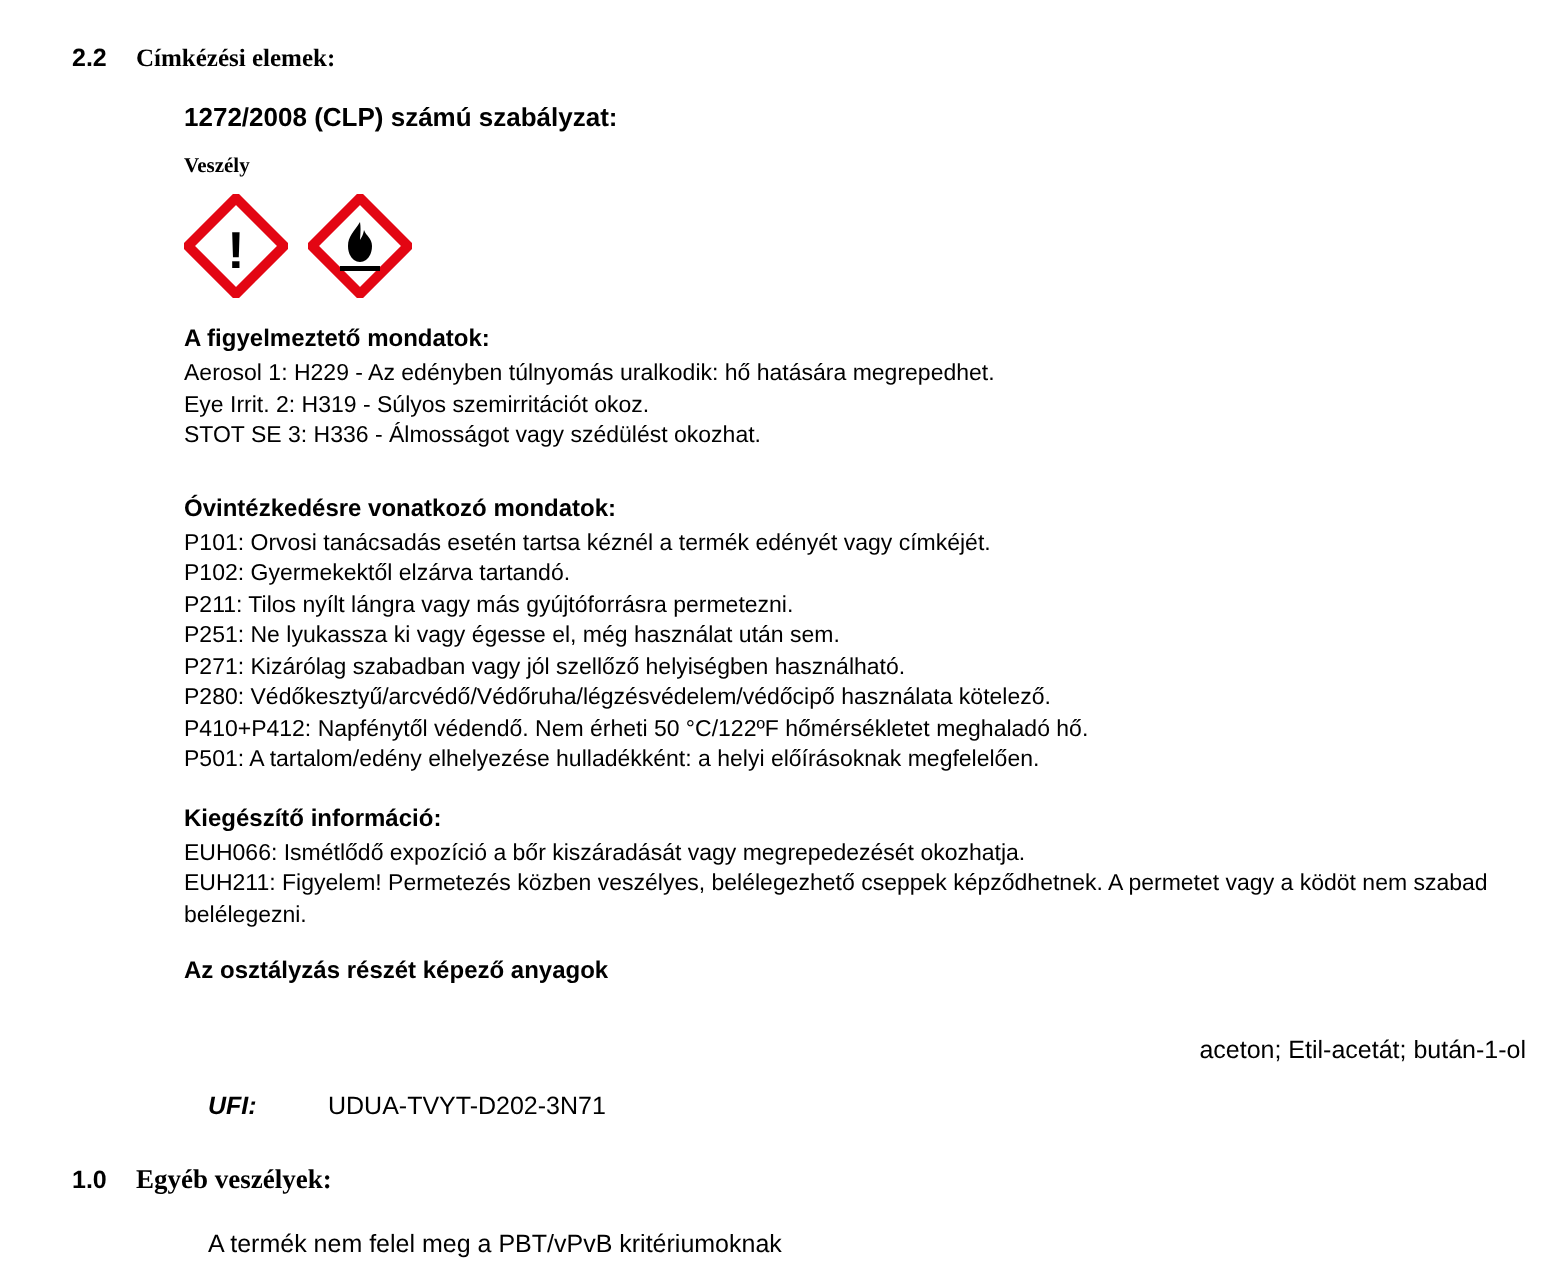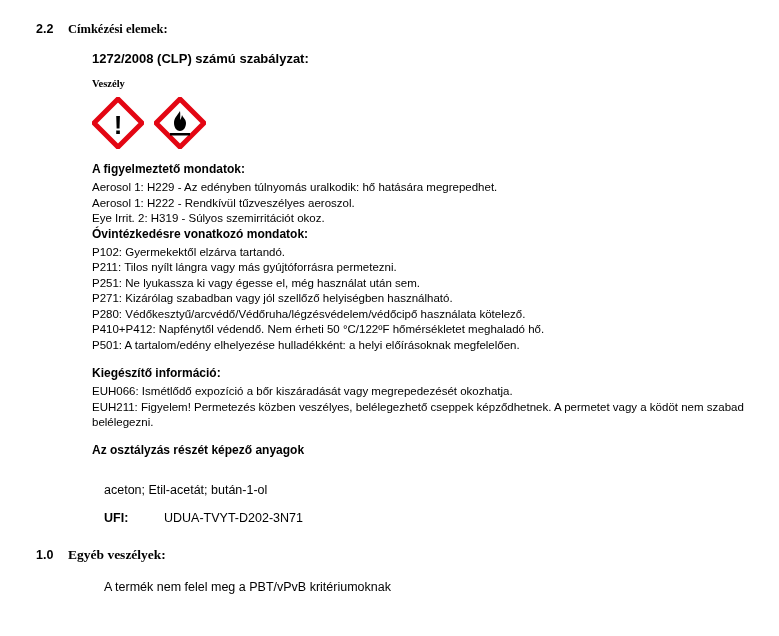--- a/index.html
+++ b/index.html
@@ -76,31 +76,33 @@
   .picto svg {
     display: block;
   }
   .list-tight .line {
     line-height: 15.5px;
   }
   .substances {
     font-size: 12.5px;
     margin-top: 26px;
     padding-left: 88px;
+    text-align: right;
   }
   .ufi-row {
     display: flex;
     margin-top: 14px;
     padding-left: 88px;
     font-size: 12.5px;
   }
   .ufi-label {
     font-weight: bold;
     width: 52px;
     flex: 0 0 52px;
+    font-style: italic;
   }
   .ufi-val {
     padding-left: 8px;
   }
   .sec23 {
     margin-top: 22px;
   }
   .sec23 .sec-title {
     font-size: 13.5px;
   }
@@ -141,26 +143,27 @@
           <polygon points="26,2 50,26 26,50 2,26" fill="#ffffff" stroke="#e30613" stroke-width="5"></polygon>
           <path d="M26 14 C23 19 20 21 20 26 C20 31 23 34 26 34 C29 34 32 31 32 26 C32 22 29 21 28 18 C27.5 21 26.5 22 26 23 C26.2 20 26.5 17 26 14 Z" fill="#000000"></path>
           <rect x="16" y="36" width="20" height="2.5" fill="#000000"></rect>
         </svg>
       </div>
     </div>
 
     <div class="block-head">A figyelmeztető mondatok:</div>
     <div class="list-tight">
       <div class="line">Aerosol 1: H229 - Az edényben túlnyomás uralkodik: hő hatására megrepedhet.</div>
-      <div class="line">Aerosol 1: H222 - Rendkívül tűzveszélyes aeroszol.</div>
       <div class="line">Eye Irrit. 2: H319 - Súlyos szemirritációt okoz.</div>
+      <div class="line">STOT SE 3: H336 - Álmosságot vagy szédülést okozhat.</div>
     </div>
 
-    <div class="block-head" style="margin-top:0">Óvintézkedésre vonatkozó mondatok:</div>
+    <div class="block-head" style="margin-top:20px">Óvintézkedésre vonatkozó mondatok:</div>
     <div class="list-tight">
+      <div class="line">P101: Orvosi tanácsadás esetén tartsa kéznél a termék edényét vagy címkéjét.</div>
       <div class="line">P102: Gyermekektől elzárva tartandó.</div>
       <div class="line">P211: Tilos nyílt lángra vagy más gyújtóforrásra permetezni.</div>
       <div class="line">P251: Ne lyukassza ki vagy égesse el, még használat után sem.</div>
       <div class="line">P271: Kizárólag szabadban vagy jól szellőző helyiségben használható.</div>
       <div class="line">P280: Védőkesztyű/arcvédő/Védőruha/légzésvédelem/védőcipő használata kötelező.</div>
       <div class="line">P410+P412: Napfénytől védendő. Nem érheti 50 °C/122ºF hőmérsékletet meghaladó hő.</div>
       <div class="line">P501: A tartalom/edény elhelyezése hulladékként: a helyi előírásoknak megfelelően.</div>
     </div>
 
     <div class="block-head">Kiegészítő információ:</div>

